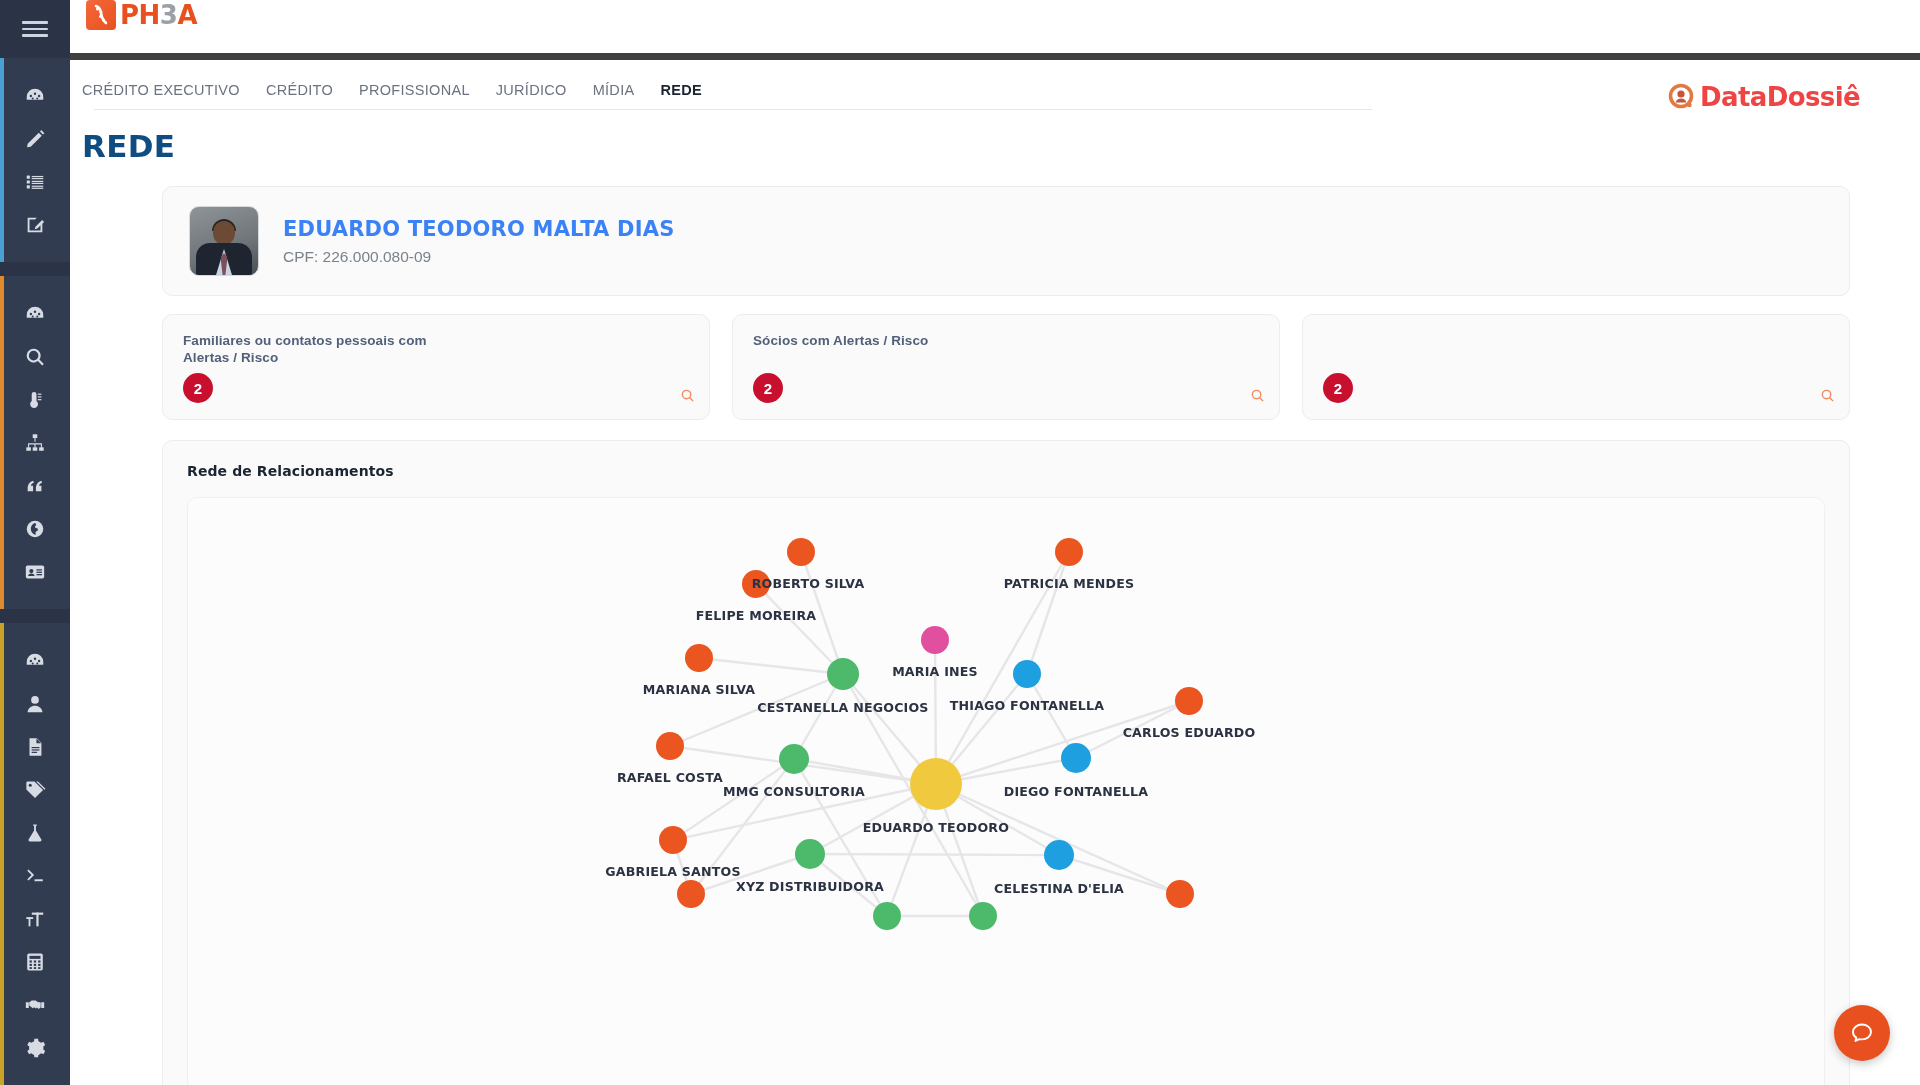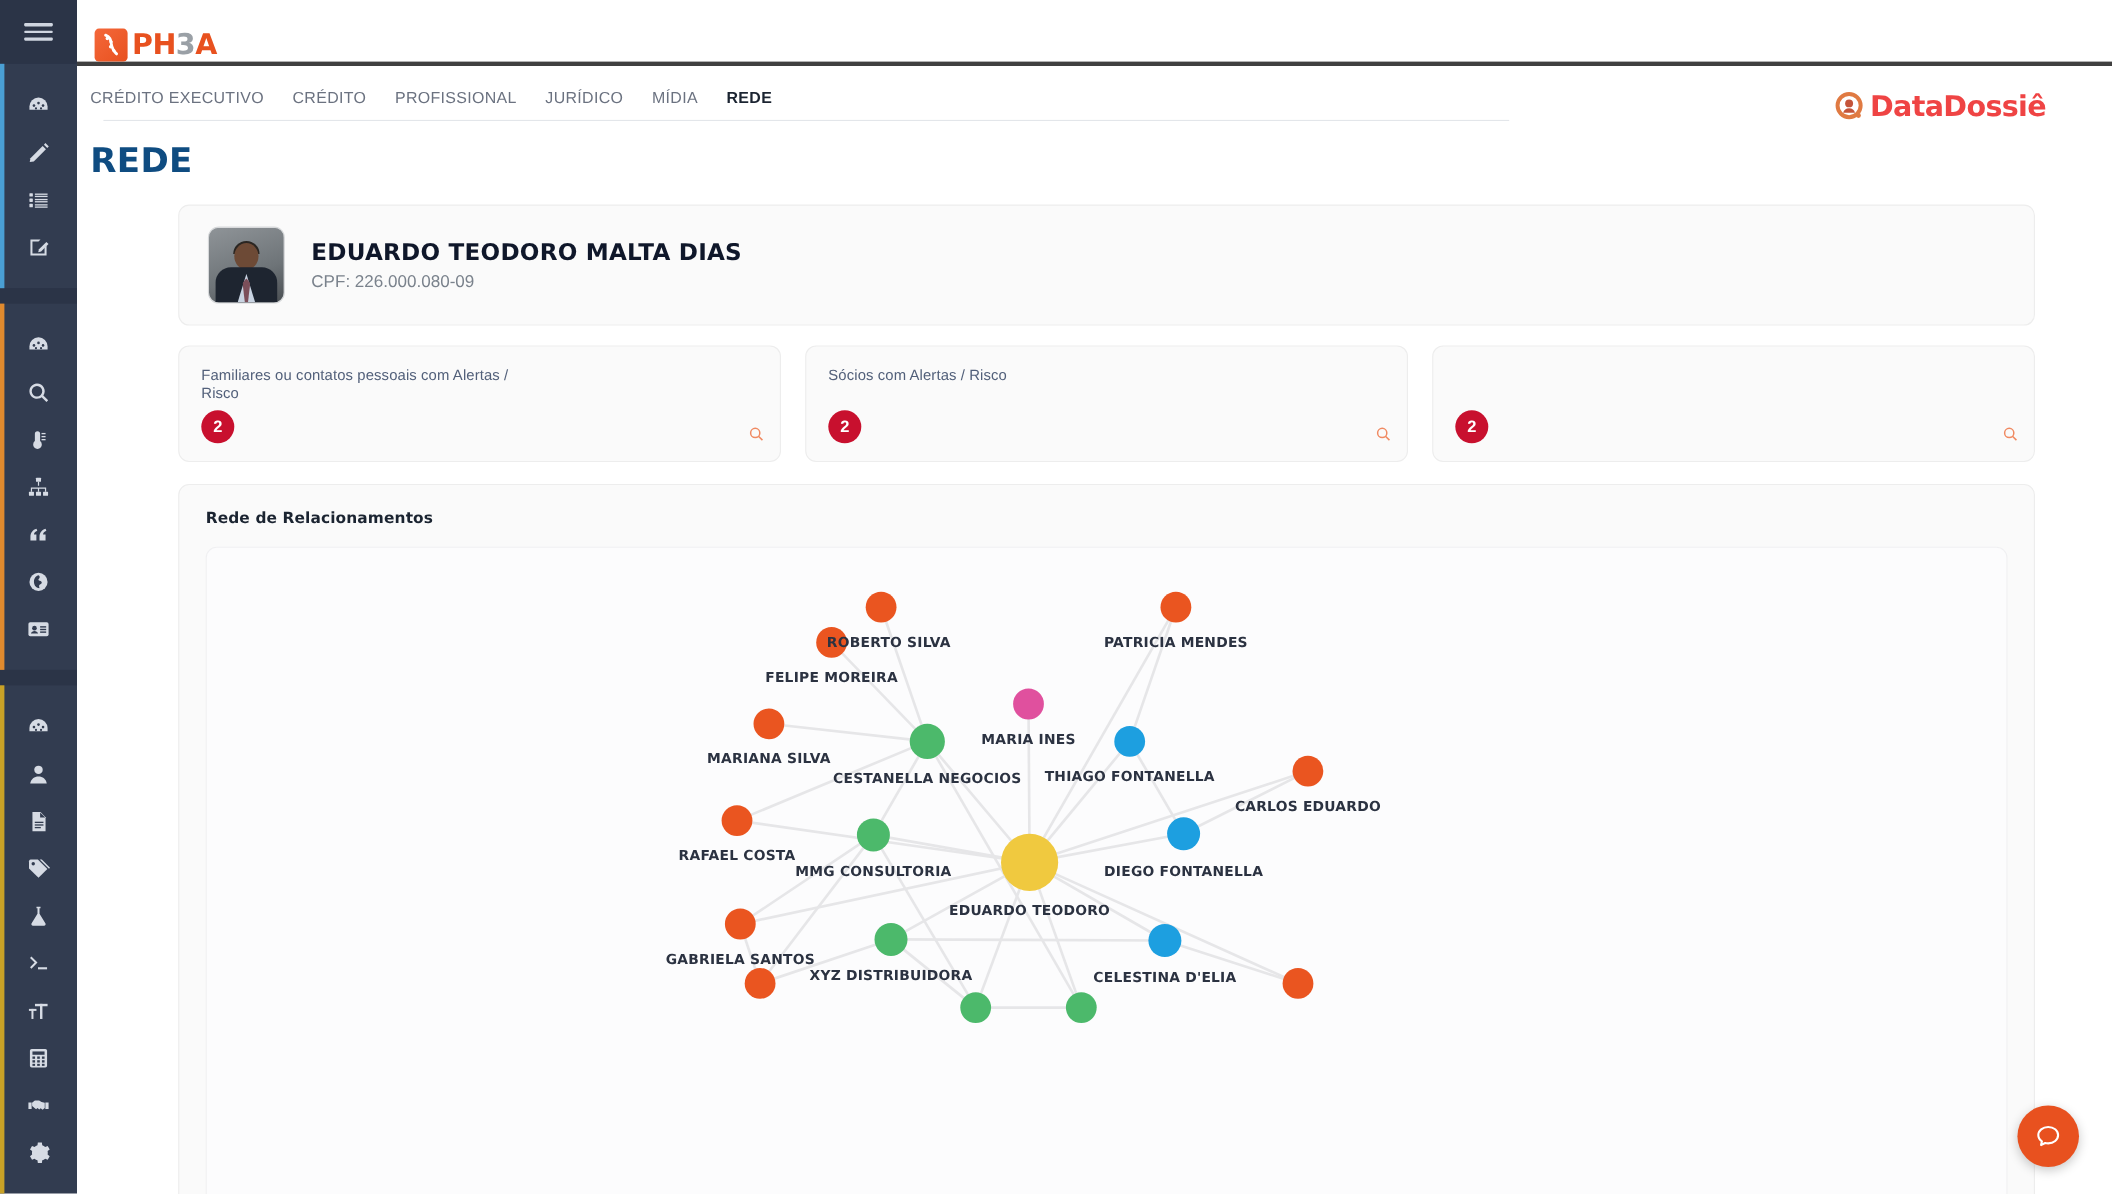--- a/index.html
+++ b/index.html
@@ -42,22 +42,22 @@
   .rail-sep { width: 70px; height: 14px; background: #2b3447; }
 
   
   #main {
     position: absolute; left: 70px; top: 0;
     width: 1850px; height: 1085px; background: #fff;
   }
 
   
   #topbar {
-    height: 60px; border-bottom: 4px solid #404040;
-    display: flex; align-items: flex-end; padding-left: 16px;
+    height: 60px; border-bottom: 7px solid #404040;
+    display: flex; align-items: flex-start; padding-left: 16px;
   }
   .ph3a { display: flex; align-items: center; gap: 4px; }
   .ph3a-mark {
     width: 30px; height: 30px; border-radius: 4px;
     background: linear-gradient(135deg,#f4683a 0%, #e8511f 100%);
     position: relative; overflow: hidden;
   }
   .ph3a-mark .dna {
     position: absolute; left: 50%; top: 50%;
     transform: translate(-50%,-50%);
@@ -133,33 +133,33 @@
   }
   .avatar .shirt {
     position:absolute; bottom:0; left:50%; transform:translateX(-50%);
     width:16px; height:26px; background:#c9d4e2; clip-path: polygon(50% 0,100% 100%,0 100%);
   }
   .avatar .tie {
     position:absolute; bottom:0; left:50%; transform:translateX(-50%);
     width:7px; height:22px; background:#7c4f5a; clip-path: polygon(50% 0,100% 20%,70% 100%,30% 100%,0 20%);
   }
   .person-name {
-    font-size: 21px; font-weight: 800; color: #0f172a; letter-spacing: .2px;
+    font-size: 21px; font-weight: 800; color: #3b82f6; letter-spacing: .2px;
     font-family: "DejaVu Sans", sans-serif;
   }
   .person-cpf { font-size: 15.5px; color: #7a828c; margin-top: 7px; }
 
   
   #kpis { display: flex; gap: 22px; margin-bottom: 20px; }
   .kpi {
     flex: 1; height: 106px; padding: 18px 20px 0 20px;
     position: relative;
   }
   .kpi-label {
-    font-size: 13.5px; font-weight: 400; color: #52607a; line-height: 1.25;
+    font-size: 13.5px; font-weight: 700; color: #52607a; line-height: 1.25;
     max-width: 290px; letter-spacing: .1px;
   }
   .kpi-badge {
     position: absolute; left: 20px; bottom: 16px;
     width: 30px; height: 30px; border-radius: 50%;
     background: #c8102e; color: #fff;
     display: flex; align-items: center; justify-content: center;
     font-size: 15px; font-weight: 700;
   }
   .kpi-search {

